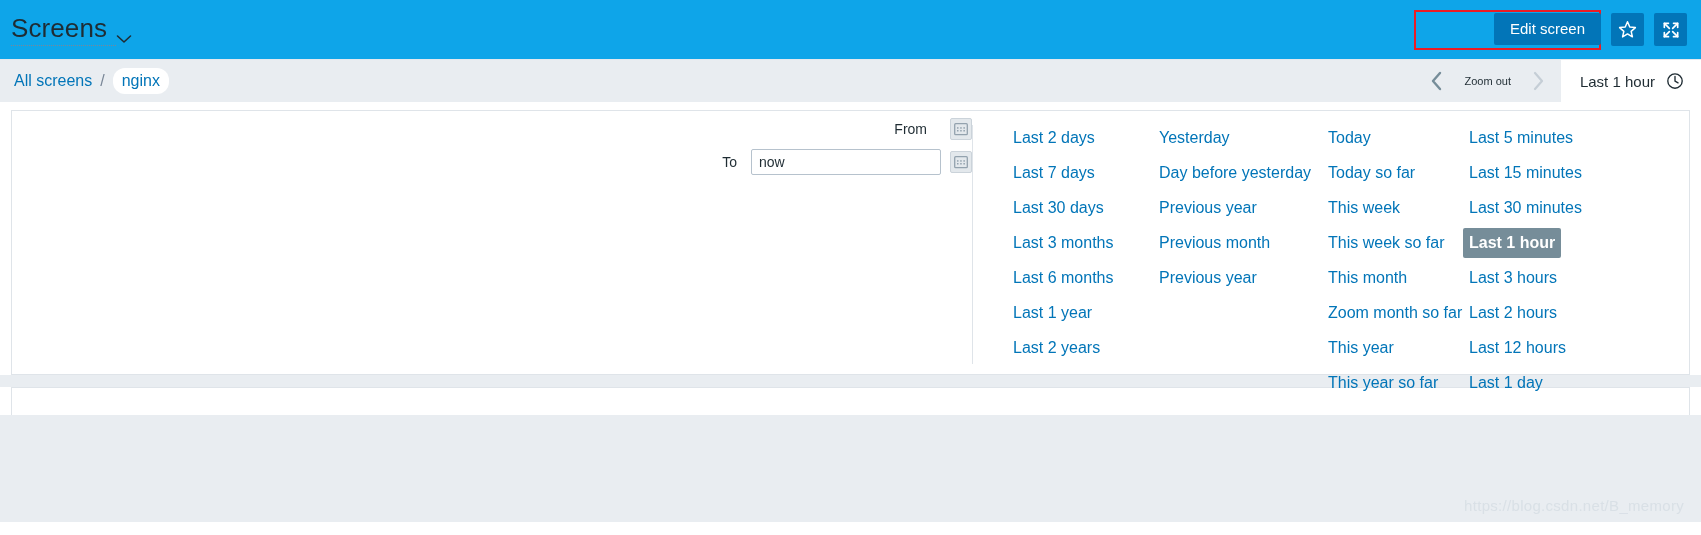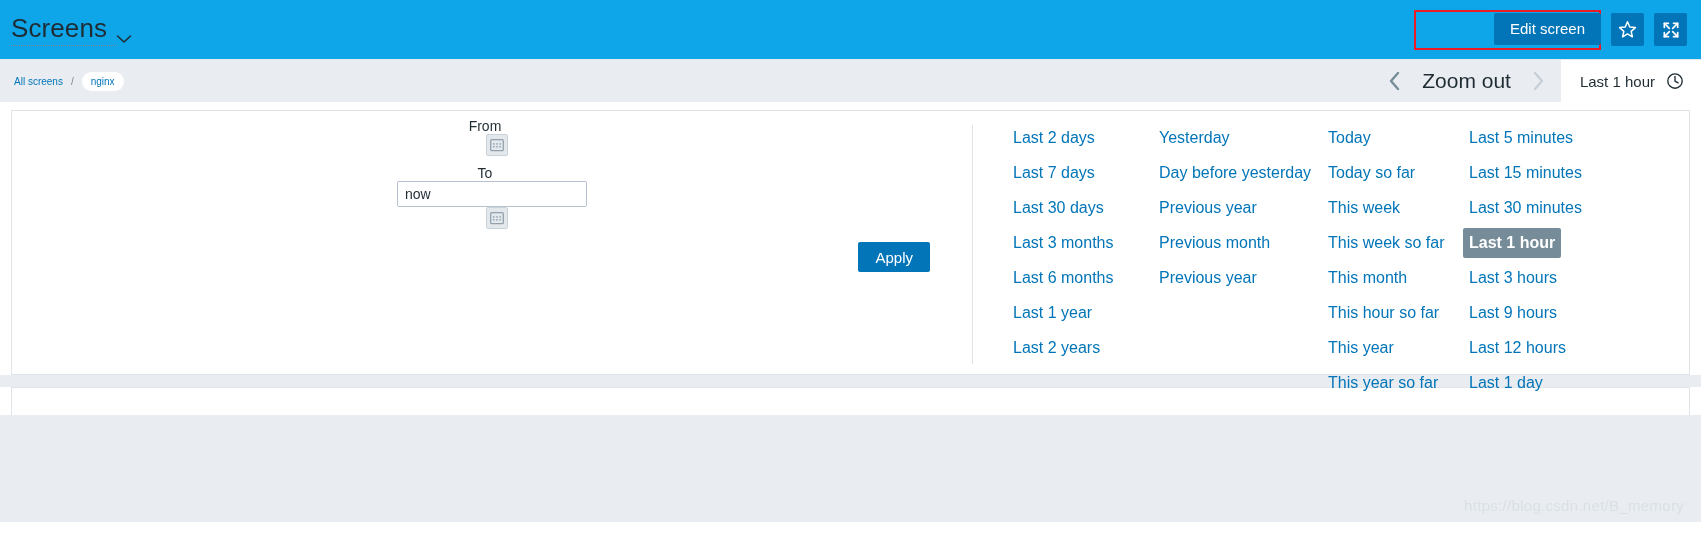--- a/index.html
+++ b/index.html
@@ -95,21 +95,21 @@
     position: relative;
     height: 42px;
     background: #e9edf1;
     display: flex;
     align-items: center;
     padding-left: 14px;
   }
   .breadcrumb {
     display: flex;
     align-items: center;
-    font-size: 10px;
+    font-size: 16px;
     gap: 8px;
   }
   .bc-link {
     color: #0275b8;
     text-decoration: none;
     cursor: pointer;
   }
   .bc-sep { color: #7a8797; }
   .bc-current {
     background: #ffffff;
@@ -126,21 +126,21 @@
     height: 42px;
   }
   .chev {
     width: 44px;
     display: flex; align-items: center; justify-content: center;
     cursor: pointer;
   }
   .chev svg { display: block; }
   .zoom-out {
     display: flex; align-items: center;
-    font-size: 21px;
+    font-size: 11px;
     color: #1f2c33;
     padding: 0 6px;
     cursor: pointer;
   }
   .time-tab {
     background: #ffffff;
     display: flex;
     align-items: center;
     gap: 11px;
     padding: 0 17px 0 19px;
@@ -163,21 +163,20 @@
     width: 960px;
     padding-top: 7px;
     flex: 0 0 auto;
     position: relative;
   }
   .form-row {
     display: flex;
     align-items: center;
     justify-content: flex-end;
     margin-bottom: 9px;
-    flex-direction: column;
   }
   .form-label {
     font-size: 14px;
     color: #1f2c33;
     text-align: right;
     margin-right: 14px;
   }
   .form-input {
     width: 190px;
     height: 26px;
@@ -402,23 +401,20 @@
                   <rect x="9.4" y="5.2" width="1.5" height="1.5"></rect>
                 <rect x="3" y="8" width="1.5" height="1.5"></rect>
                   <rect x="6.2" y="8" width="1.5" height="1.5"></rect>
                   <rect x="9.4" y="8" width="1.5" height="1.5"></rect>
               </g>
             </svg>
           </span>
         </button>
       </div>
 
-      <div class="apply-row">
-        <button class="btn-apply">Apply</button>
-      </div>
     </div>
 
     <div class="panel-divider"></div>
 
     <div class="quick-ranges">
       <div class="qr-col c1">
           <div class="qr-item">Last 2 days</div>
           <div class="qr-item">Last 7 days</div>
           <div class="qr-item">Last 30 days</div>
           <div class="qr-item">Last 3 months</div>
@@ -432,31 +428,31 @@
           <div class="qr-item">Previous year</div>
           <div class="qr-item">Previous month</div>
           <div class="qr-item">Previous year</div>
         </div>
       <div class="qr-col c3">
           <div class="qr-item">Today</div>
           <div class="qr-item">Today so far</div>
           <div class="qr-item">This week</div>
           <div class="qr-item">This week so far</div>
           <div class="qr-item">This month</div>
-          <div class="qr-item">This hour so far</div>
+          <div class="qr-item">Zoom month so far</div>
           <div class="qr-item">This year</div>
           <div class="qr-item">This year so far</div>
         </div>
       <div class="qr-col c4">
           <div class="qr-item">Last 5 minutes</div>
           <div class="qr-item">Last 15 minutes</div>
           <div class="qr-item">Last 30 minutes</div>
           <div class="qr-item selected">Last 1 hour</div>
           <div class="qr-item">Last 3 hours</div>
-          <div class="qr-item">Last 9 hours</div>
+          <div class="qr-item">Last 2 hours</div>
           <div class="qr-item">Last 12 hours</div>
           <div class="qr-item">Last 1 day</div>
         </div>
     </div>
   </div>
 
   <div class="gap-strip"></div>
   <div class="bottom-panel"></div>
   <div class="page-bg-bottom">
     <div class="watermark">https://blog.csdn.net/B_memory</div>

